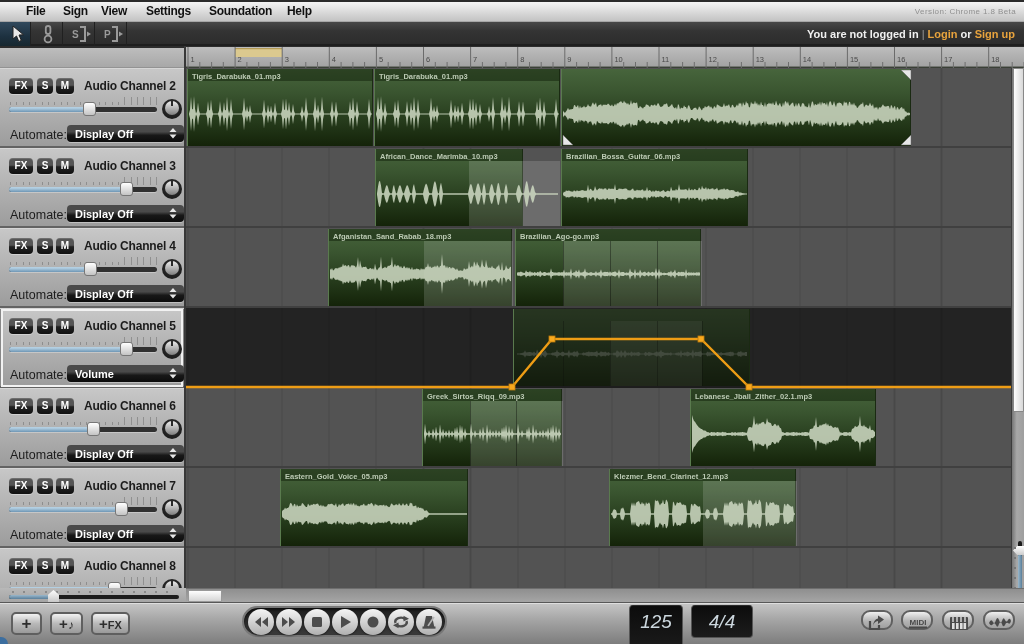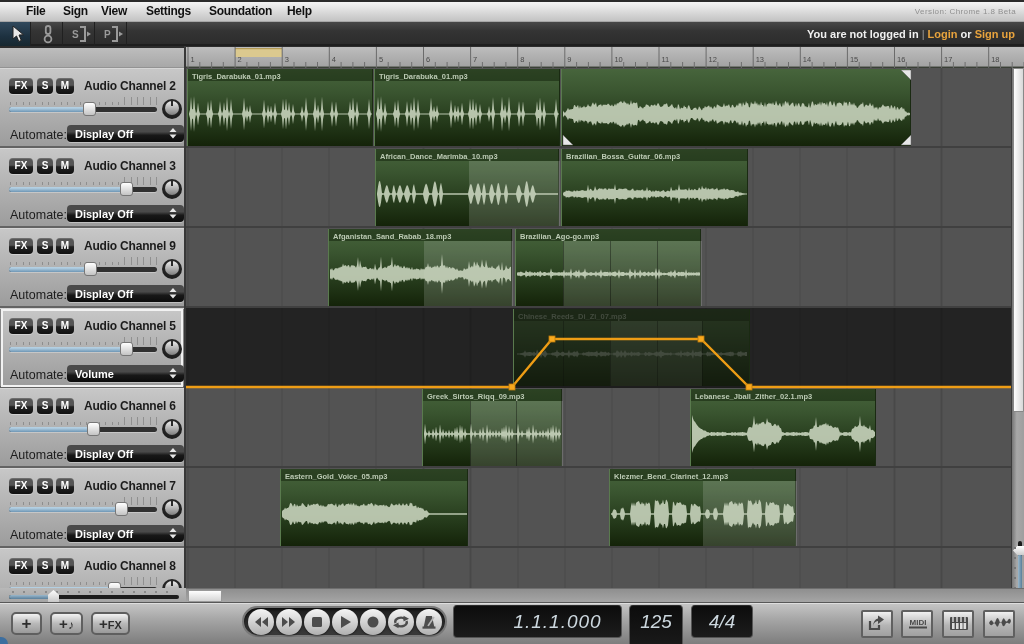--- a/index.html
+++ b/index.html
@@ -59,21 +59,21 @@
 #hztrack { position:absolute; left:9px; top:7px; width:170px; height:4px; background:#1c1c1c; border-radius:2px; }
 #hzfill { position:absolute; left:9px; top:7px; width:42px; height:4px; background:linear-gradient(#9ab8cc, #5a7f9a); border-radius:2px; }
 #hzthumb { position:absolute; left:48px; top:2px; width:11px; height:12px; background:linear-gradient(#fdfdfd,#c8c8c8); clip-path:polygon(50% 0, 100% 40%, 100% 100%, 0 100%, 0 40%); }
 .hzdot { position:absolute; top:3px; width:1.5px; height:2px; background:#8a8a8a; }
 
 #bottombar { position:absolute; left:0; top:602px; width:1024px; height:42px; background:linear-gradient(#c6c6c6, #a2a2a2 45%, #7d7d7d); border-top:1px solid #585858; box-shadow:inset 0 1px 0 #dedede; }
 .addbtn { position:absolute; top:9px; height:23px; background:linear-gradient(#f2f2f2, #b9b9b9 50%, #9a9a9a); border:2px solid #5f5f5f; border-radius:5px; color:#2e2e2e; font-weight:bold; text-align:center; }
 #transport { position:absolute; left:242px; top:606px; width:205px; height:31px; border-radius:16px; background:linear-gradient(#1f1f1f, #3a3a3a); border:2px solid #787878; box-shadow:inset 0 2px 3px rgba(0,0,0,0.6); }
 .tbtn { position:absolute; top:0.5px; width:26px; height:26px; border-radius:50%; background:linear-gradient(#f5f5f5, #b0b0b0); box-shadow:0 1px 2px rgba(0,0,0,0.5); }
 .lcd { position:absolute; background:linear-gradient(#0c0c0c, #1c1c1c); border-radius:4px; border:1px solid #555; border-top-color:#2a2a2a; color:#ccd7de; font-style:italic; font-weight:normal; text-align:center; }
-.brbtn { position:absolute; top:610px; width:32px; height:28px; background:linear-gradient(#f0f0f0, #b5b5b5 55%, #a0a0a0); border:2px solid #606060; border-radius:2px; }
+.brbtn { position:absolute; top:610px; width:32px; height:20px; background:linear-gradient(#f0f0f0, #b5b5b5 55%, #a0a0a0); border:2px solid #606060; border-radius:9px; }
 #bluecorner { position:absolute; left:-6px; top:637px; width:14px; height:14px; border-radius:50%; background:#3c6e9f; }
 </style></head>
 <body>
 <div id="app">
 <div id="menubar">
   <span class="mi" style="left:26px">File</span>
   <span class="mi" style="left:63px">Sign</span>
   <span class="mi" style="left:101px">View</span>
   <span class="mi" style="left:146px">Settings</span>
   <span class="mi" style="left:209px">Soundation</span>
@@ -229,21 +229,21 @@
         <div class="clip" style="left:561px;top:69px;width:350px;height:77px">
           <svg class="wv" width="350" height="77" style="left:0;top:0">
             <polygon points="1.0,41.5 2.0,43.2 3.0,43.7 4.0,42.5 5.0,40.9 6.0,38.7 7.0,40.9 8.0,40.2 9.0,40.6 10.0,40.1 11.0,40.1 12.0,36.3 13.0,36.0 14.0,38.2 15.0,37.6 16.0,35.7 17.0,39.7 18.0,36.6 19.0,39.2 20.0,38.0 21.0,38.5 22.0,36.4 23.0,38.6 24.0,38.0 25.0,37.5 26.0,35.0 27.0,37.2 28.0,37.3 29.0,37.7 30.0,34.9 31.0,33.2 32.0,35.8 33.0,35.2 34.0,33.2 35.0,38.2 36.0,37.0 37.0,35.8 38.0,35.9 39.0,35.1 40.0,37.4 41.0,35.6 42.0,36.1 43.0,35.6 44.0,36.0 45.0,35.7 46.0,34.6 47.0,35.2 48.0,36.4 49.0,37.0 50.0,35.2 51.0,37.5 52.0,36.7 53.0,34.6 54.0,36.7 55.0,34.0 56.0,34.7 57.0,33.5 58.0,33.0 59.0,32.0 60.0,33.5 61.0,34.3 62.0,31.6 63.0,33.8 64.0,33.4 65.0,35.6 66.0,33.8 67.0,36.1 68.0,35.3 69.0,30.9 70.0,35.5 71.0,33.7 72.0,33.6 73.0,33.9 74.0,34.2 75.0,32.9 76.0,38.7 77.0,39.3 78.0,36.7 79.0,38.3 80.0,38.4 81.0,39.8 82.0,37.7 83.0,38.1 84.0,35.3 85.0,35.8 86.0,36.0 87.0,37.1 88.0,38.2 89.0,35.7 90.0,35.9 91.0,36.7 92.0,35.9 93.0,35.3 94.0,37.2 95.0,35.8 96.0,33.8 97.0,35.2 98.0,37.4 99.0,38.1 100.0,37.4 101.0,37.0 102.0,35.0 103.0,35.6 104.0,34.8 105.0,34.2 106.0,37.7 107.0,37.9 108.0,37.0 109.0,36.3 110.0,34.8 111.0,37.6 112.0,38.7 113.0,39.6 114.0,37.8 115.0,40.4 116.0,35.1 117.0,36.2 118.0,40.6 119.0,38.5 120.0,39.0 121.0,39.3 122.0,36.2 123.0,38.1 124.0,38.1 125.0,40.2 126.0,37.0 127.0,36.0 128.0,38.8 129.0,40.9 130.0,41.0 131.0,40.2 132.0,38.7 133.0,39.1 134.0,38.6 135.0,40.7 136.0,40.4 137.0,37.3 138.0,38.5 139.0,40.2 140.0,41.4 141.0,38.8 142.0,39.6 143.0,36.7 144.0,38.6 145.0,37.8 146.0,37.3 147.0,36.3 148.0,38.7 149.0,37.2 150.0,39.1 151.0,40.1 152.0,37.3 153.0,37.6 154.0,39.2 155.0,35.0 156.0,36.3 157.0,36.2 158.0,37.5 159.0,37.6 160.0,38.2 161.0,37.2 162.0,34.0 163.0,37.7 164.0,36.6 165.0,36.8 166.0,36.4 167.0,35.0 168.0,38.1 169.0,39.0 170.0,35.7 171.0,36.1 172.0,38.3 173.0,38.6 174.0,37.2 175.0,35.2 176.0,37.6 177.0,33.4 178.0,35.2 179.0,33.4 180.0,38.2 181.0,32.9 182.0,35.6 183.0,36.4 184.0,32.0 185.0,34.4 186.0,34.1 187.0,38.6 188.0,38.1 189.0,32.6 190.0,34.9 191.0,34.3 192.0,35.6 193.0,31.5 194.0,35.6 195.0,33.2 196.0,36.7 197.0,34.4 198.0,36.9 199.0,32.5 200.0,36.1 201.0,35.9 202.0,38.0 203.0,32.9 204.0,38.3 205.0,35.0 206.0,35.2 207.0,33.5 208.0,35.3 209.0,33.8 210.0,35.8 211.0,32.9 212.0,35.9 213.0,35.7 214.0,31.6 215.0,34.8 216.0,37.0 217.0,35.5 218.0,33.7 219.0,36.9 220.0,37.9 221.0,33.3 222.0,37.1 223.0,32.2 224.0,32.6 225.0,35.0 226.0,32.3 227.0,36.4 228.0,36.4 229.0,34.7 230.0,34.3 231.0,33.2 232.0,37.2 233.0,37.5 234.0,33.7 235.0,37.7 236.0,35.0 237.0,33.7 238.0,37.3 239.0,37.9 240.0,34.2 241.0,34.2 242.0,34.7 243.0,37.8 244.0,37.0 245.0,38.6 246.0,37.7 247.0,33.5 248.0,39.3 249.0,36.3 250.0,32.3 251.0,33.0 252.0,37.0 253.0,34.9 254.0,35.5 255.0,36.3 256.0,34.1 257.0,35.8 258.0,32.6 259.0,36.7 260.0,32.5 261.0,34.7 262.0,34.1 263.0,34.2 264.0,36.3 265.0,32.7 266.0,38.0 267.0,34.0 268.0,32.0 269.0,33.0 270.0,36.6 271.0,35.6 272.0,31.9 273.0,35.6 274.0,38.2 275.0,33.9 276.0,34.6 277.0,33.3 278.0,34.0 279.0,34.0 280.0,35.6 281.0,37.2 282.0,31.9 283.0,34.3 284.0,33.1 285.0,33.9 286.0,37.6 287.0,33.0 288.0,32.7 289.0,36.4 290.0,34.2 291.0,36.5 292.0,33.6 293.0,36.7 294.0,36.3 295.0,39.0 296.0,38.6 297.0,36.5 298.0,36.3 299.0,34.4 300.0,35.3 301.0,32.7 302.0,38.5 303.0,36.7 304.0,35.6 305.0,36.0 306.0,36.9 307.0,36.3 308.0,33.5 309.0,36.3 310.0,37.3 311.0,34.8 312.0,39.9 313.0,37.7 314.0,39.3 315.0,37.4 316.0,41.0 317.0,38.2 318.0,38.6 319.0,38.4 320.0,36.8 321.0,35.3 322.0,36.9 323.0,37.4 324.0,37.4 325.0,37.3 326.0,36.7 327.0,37.3 328.0,40.3 329.0,35.7 330.0,37.0 331.0,39.8 332.0,37.8 333.0,36.7 334.0,41.6 335.0,38.0 336.0,38.4 337.0,41.0 338.0,39.4 339.0,38.6 340.0,38.1 341.0,40.5 342.0,39.1 343.0,42.4 344.0,42.3 345.0,43.8 346.0,43.7 347.0,43.5 348.0,44.2 348.0,45.8 347.0,46.5 346.0,46.3 345.0,46.2 344.0,47.7 343.0,47.6 342.0,50.9 341.0,49.5 340.0,51.9 339.0,51.4 338.0,50.6 337.0,49.0 336.0,51.6 335.0,52.0 334.0,48.4 333.0,53.3 332.0,52.2 331.0,50.2 330.0,53.0 329.0,54.3 328.0,49.7 327.0,52.7 326.0,53.3 325.0,52.7 324.0,52.6 323.0,52.6 322.0,53.1 321.0,54.7 320.0,53.2 319.0,51.6 318.0,51.4 317.0,51.8 316.0,49.0 315.0,52.6 314.0,50.7 313.0,52.3 312.0,50.1 311.0,55.2 310.0,52.7 309.0,53.7 308.0,56.5 307.0,53.7 306.0,53.1 305.0,54.0 304.0,54.4 303.0,53.3 302.0,51.5 301.0,57.3 300.0,54.7 299.0,55.6 298.0,53.7 297.0,53.5 296.0,51.4 295.0,51.0 294.0,53.7 293.0,53.3 292.0,56.4 291.0,53.5 290.0,55.8 289.0,53.6 288.0,57.3 287.0,57.0 286.0,52.4 285.0,56.1 284.0,56.9 283.0,55.7 282.0,58.1 281.0,52.8 280.0,54.4 279.0,56.0 278.0,56.0 277.0,56.7 276.0,55.4 275.0,56.1 274.0,51.8 273.0,54.4 272.0,58.1 271.0,54.4 270.0,53.4 269.0,57.0 268.0,58.0 267.0,56.0 266.0,52.0 265.0,57.3 264.0,53.7 263.0,55.8 262.0,55.9 261.0,55.3 260.0,57.5 259.0,53.3 258.0,57.4 257.0,54.2 256.0,55.9 255.0,53.7 254.0,54.5 253.0,55.1 252.0,53.0 251.0,57.0 250.0,57.7 249.0,53.7 248.0,50.7 247.0,56.5 246.0,52.3 245.0,51.4 244.0,53.0 243.0,52.2 242.0,55.3 241.0,55.8 240.0,55.8 239.0,52.1 238.0,52.7 237.0,56.3 236.0,55.0 235.0,52.3 234.0,56.3 233.0,52.5 232.0,52.8 231.0,56.8 230.0,55.7 229.0,55.3 228.0,53.6 227.0,53.6 226.0,57.7 225.0,55.0 224.0,57.4 223.0,57.8 222.0,52.9 221.0,56.7 220.0,52.1 219.0,53.1 218.0,56.3 217.0,54.5 216.0,53.0 215.0,55.2 214.0,58.4 213.0,54.3 212.0,54.1 211.0,57.1 210.0,54.2 209.0,56.2 208.0,54.7 207.0,56.5 206.0,54.8 205.0,55.0 204.0,51.7 203.0,57.1 202.0,52.0 201.0,54.1 200.0,53.9 199.0,57.5 198.0,53.1 197.0,55.6 196.0,53.3 195.0,56.8 194.0,54.4 193.0,58.5 192.0,54.4 191.0,55.7 190.0,55.1 189.0,57.4 188.0,51.9 187.0,51.4 186.0,55.9 185.0,55.6 184.0,58.0 183.0,53.6 182.0,54.4 181.0,57.1 180.0,51.8 179.0,56.6 178.0,54.8 177.0,56.6 176.0,52.4 175.0,54.8 174.0,52.8 173.0,51.4 172.0,51.7 171.0,53.9 170.0,54.3 169.0,51.0 168.0,51.9 167.0,55.0 166.0,53.6 165.0,53.2 164.0,53.4 163.0,52.3 162.0,56.0 161.0,52.8 160.0,51.8 159.0,52.4 158.0,52.5 157.0,53.8 156.0,53.7 155.0,55.0 154.0,50.8 153.0,52.4 152.0,52.7 151.0,49.9 150.0,50.9 149.0,52.8 148.0,51.3 147.0,53.7 146.0,52.7 145.0,52.2 144.0,51.4 143.0,53.3 142.0,50.4 141.0,51.2 140.0,48.6 139.0,49.8 138.0,51.5 137.0,52.7 136.0,49.6 135.0,49.3 134.0,51.4 133.0,50.9 132.0,51.3 131.0,49.8 130.0,49.0 129.0,49.1 128.0,51.2 127.0,54.0 126.0,53.0 125.0,49.8 124.0,51.9 123.0,51.9 122.0,53.8 121.0,50.7 120.0,51.0 119.0,51.5 118.0,49.4 117.0,53.8 116.0,54.9 115.0,49.6 114.0,52.2 113.0,50.4 112.0,51.3 111.0,52.4 110.0,55.2 109.0,53.7 108.0,53.0 107.0,52.1 106.0,52.3 105.0,55.8 104.0,55.2 103.0,54.4 102.0,55.0 101.0,53.0 100.0,52.6 99.0,51.9 98.0,52.6 97.0,54.8 96.0,56.2 95.0,54.2 94.0,52.8 93.0,54.7 92.0,54.1 91.0,53.3 90.0,54.1 89.0,54.3 88.0,51.8 87.0,52.9 86.0,54.0 85.0,54.2 84.0,54.7 83.0,51.9 82.0,52.3 81.0,50.2 80.0,51.6 79.0,51.7 78.0,53.3 77.0,50.7 76.0,51.3 75.0,57.1 74.0,55.8 73.0,56.1 72.0,56.4 71.0,56.3 70.0,54.5 69.0,59.1 68.0,54.7 67.0,53.9 66.0,56.2 65.0,54.4 64.0,56.6 63.0,56.2 62.0,58.4 61.0,55.7 60.0,56.5 59.0,58.0 58.0,57.0 57.0,56.5 56.0,55.3 55.0,56.0 54.0,53.3 53.0,55.4 52.0,53.3 51.0,52.5 50.0,54.8 49.0,53.0 48.0,53.6 47.0,54.8 46.0,55.4 45.0,54.3 44.0,54.0 43.0,54.4 42.0,53.9 41.0,54.4 40.0,52.6 39.0,54.9 38.0,54.1 37.0,54.2 36.0,53.0 35.0,51.8 34.0,56.8 33.0,54.8 32.0,54.2 31.0,56.8 30.0,55.1 29.0,52.3 28.0,52.7 27.0,52.8 26.0,55.0 25.0,52.5 24.0,52.0 23.0,51.4 22.0,53.6 21.0,51.5 20.0,52.0 19.0,50.8 18.0,53.4 17.0,50.3 16.0,54.3 15.0,52.4 14.0,51.8 13.0,54.0 12.0,53.7 11.0,49.9 10.0,49.9 9.0,49.4 8.0,49.8 7.0,49.1 6.0,51.3 5.0,49.1 4.0,47.5 3.0,46.3 2.0,46.8 1.0,48.5" fill="#cbd6bf" fill-opacity="0.88"></polygon>
           </svg>
           <svg class="wv" width="350" height="77">
             <polygon points="349,1 339,1 349,11" fill="#e7e7e7" stroke="#666" stroke-width="0.5"></polygon>
             <polygon points="1,76 11,76 1,66" fill="#e7e7e7" stroke="#666" stroke-width="0.5"></polygon>
             <polygon points="349,76 339,76 349,66" fill="#e7e7e7" stroke="#666" stroke-width="0.5"></polygon>
           </svg>
         </div>
-        <div class="clip" style="left:375px;top:149px;width:184px;height:77px">
+        <div class="clip" style="left:375px;top:149px;width:148px;height:77px">
           <div class="lightsec" style="left:93px;width:91px;top:12px;bottom:0"></div>
           <div class="ctitle">African_Dance_Marimba_10.mp3</div>
           <svg class="wv" width="184" height="77" style="left:0;top:0">
             <polygon points="1.0,44.3 2.0,37.4 3.0,32.4 4.0,32.0 5.0,36.6 6.0,43.9 7.0,44.3 8.0,44.3 9.0,40.3 10.0,36.9 11.0,35.9 12.0,38.2 13.0,42.2 14.0,44.3 15.0,44.3 16.0,44.3 17.0,38.1 18.0,35.7 19.0,40.4 20.0,44.3 21.0,44.3 22.0,40.5 23.0,37.2 24.0,35.9 25.0,37.8 26.0,41.4 27.0,44.3 28.0,44.3 29.0,40.9 30.0,37.9 31.0,36.1 32.0,37.1 33.0,39.7 34.0,43.5 35.0,44.3 36.0,44.3 37.0,37.5 38.0,35.0 39.0,39.9 40.0,44.3 41.0,44.3 42.0,44.3 43.0,44.3 44.0,44.3 45.0,44.3 46.0,44.3 47.0,44.3 48.0,40.1 49.0,36.5 50.0,34.5 51.0,35.7 52.0,39.0 53.0,43.5 54.0,44.3 55.0,44.3 56.0,44.3 57.0,38.5 58.0,33.8 59.0,31.9 60.0,34.6 61.0,39.7 62.0,44.3 63.0,44.3 64.0,36.9 65.0,33.5 66.0,38.2 67.0,44.3 68.0,44.3 69.0,44.3 70.0,44.3 71.0,44.3 72.0,44.3 73.0,44.3 74.0,44.3 75.0,44.3 76.0,44.3 77.0,44.3 78.0,44.3 79.0,44.3 80.0,44.3 81.0,44.3 82.0,44.3 83.0,44.3 84.0,44.3 85.0,44.3 86.0,44.3 87.0,44.3 88.0,44.3 89.0,44.3 90.0,44.3 91.0,44.3 92.0,44.3 93.0,39.7 94.0,36.0 95.0,34.7 96.0,37.1 97.0,41.4 98.0,44.3 99.0,44.3 100.0,39.9 101.0,36.0 102.0,33.9 103.0,35.4 104.0,38.9 105.0,43.7 106.0,44.3 107.0,37.5 108.0,33.7 109.0,37.3 110.0,44.3 111.0,44.3 112.0,44.3 113.0,44.3 114.0,39.5 115.0,35.8 116.0,34.9 117.0,37.9 118.0,42.7 119.0,44.3 120.0,44.3 121.0,38.1 122.0,33.8 123.0,34.7 124.0,39.9 125.0,44.3 126.0,44.3 127.0,44.3 128.0,44.3 129.0,38.3 130.0,34.8 131.0,37.7 132.0,44.2 133.0,44.3 134.0,44.3 135.0,44.3 136.0,44.3 137.0,44.3 138.0,44.3 139.0,44.3 140.0,44.3 141.0,40.1 142.0,36.7 143.0,35.7 144.0,38.1 145.0,42.3 146.0,44.3 147.0,44.3 148.0,44.3 149.0,37.9 150.0,33.1 151.0,32.1 152.0,36.0 153.0,42.3 154.0,44.3 155.0,40.2 156.0,36.9 157.0,36.1 158.0,38.7 159.0,43.0 160.0,44.3 161.0,44.3 162.0,44.3 163.0,44.3 164.0,44.3 165.0,44.3 166.0,44.3 167.0,44.3 168.0,44.3 169.0,44.3 170.0,44.3 171.0,44.3 172.0,44.3 173.0,44.3 174.0,44.3 175.0,44.3 176.0,44.3 177.0,44.3 178.0,44.3 179.0,44.3 180.0,44.3 181.0,44.3 182.0,44.3 182.0,45.7 181.0,45.7 180.0,45.7 179.0,45.7 178.0,45.7 177.0,45.7 176.0,45.7 175.0,45.7 174.0,45.7 173.0,45.7 172.0,45.7 171.0,45.7 170.0,45.7 169.0,45.7 168.0,45.7 167.0,45.7 166.0,45.7 165.0,45.7 164.0,45.7 163.0,45.7 162.0,45.7 161.0,45.7 160.0,45.7 159.0,47.0 158.0,51.3 157.0,53.9 156.0,53.1 155.0,49.8 154.0,45.7 153.0,47.7 152.0,54.0 151.0,57.9 150.0,56.9 149.0,52.1 148.0,45.7 147.0,45.7 146.0,45.7 145.0,47.7 144.0,51.9 143.0,54.3 142.0,53.3 141.0,49.9 140.0,45.7 139.0,45.7 138.0,45.7 137.0,45.7 136.0,45.7 135.0,45.7 134.0,45.7 133.0,45.7 132.0,45.8 131.0,52.3 130.0,55.2 129.0,51.7 128.0,45.7 127.0,45.7 126.0,45.7 125.0,45.7 124.0,50.1 123.0,55.3 122.0,56.2 121.0,51.9 120.0,45.7 119.0,45.7 118.0,47.3 117.0,52.1 116.0,55.1 115.0,54.2 114.0,50.5 113.0,45.7 112.0,45.7 111.0,45.7 110.0,45.7 109.0,52.7 108.0,56.3 107.0,52.5 106.0,45.7 105.0,46.3 104.0,51.1 103.0,54.6 102.0,56.1 101.0,54.0 100.0,50.1 99.0,45.7 98.0,45.7 97.0,48.6 96.0,52.9 95.0,55.3 94.0,54.0 93.0,50.3 92.0,45.7 91.0,45.7 90.0,45.7 89.0,45.7 88.0,45.7 87.0,45.7 86.0,45.7 85.0,45.7 84.0,45.7 83.0,45.7 82.0,45.7 81.0,45.7 80.0,45.7 79.0,45.7 78.0,45.7 77.0,45.7 76.0,45.7 75.0,45.7 74.0,45.7 73.0,45.7 72.0,45.7 71.0,45.7 70.0,45.7 69.0,45.7 68.0,45.7 67.0,45.7 66.0,51.8 65.0,56.5 64.0,53.1 63.0,45.7 62.0,45.7 61.0,50.3 60.0,55.4 59.0,58.1 58.0,56.2 57.0,51.5 56.0,45.7 55.0,45.7 54.0,45.7 53.0,46.5 52.0,51.0 51.0,54.3 50.0,55.5 49.0,53.5 48.0,49.9 47.0,45.7 46.0,45.7 45.0,45.7 44.0,45.7 43.0,45.7 42.0,45.7 41.0,45.7 40.0,45.7 39.0,50.1 38.0,55.0 37.0,52.5 36.0,45.7 35.0,45.7 34.0,46.5 33.0,50.3 32.0,52.9 31.0,53.9 30.0,52.1 29.0,49.1 28.0,45.7 27.0,45.7 26.0,48.6 25.0,52.2 24.0,54.1 23.0,52.8 22.0,49.5 21.0,45.7 20.0,45.7 19.0,49.6 18.0,54.3 17.0,51.9 16.0,45.7 15.0,45.7 14.0,45.7 13.0,47.8 12.0,51.8 11.0,54.1 10.0,53.1 9.0,49.7 8.0,45.7 7.0,45.7 6.0,46.1 5.0,53.4 4.0,58.0 3.0,57.6 2.0,52.6 1.0,45.7" fill="#cbd6bf" fill-opacity="0.88"></polygon>
           </svg>
         </div>
         <div class="clip" style="left:561px;top:149px;width:187px;height:77px">
           <div class="ctitle">Brazilian_Bossa_Guitar_06.mp3</div>
           <svg class="wv" width="187" height="77" style="left:0;top:0">
             <polygon points="1.0,44.4 2.0,42.4 3.0,43.3 4.0,41.2 5.0,42.1 6.0,41.8 7.0,41.4 8.0,42.0 9.0,42.4 10.0,42.6 11.0,42.8 12.0,41.3 13.0,41.9 14.0,42.5 15.0,40.9 16.0,42.2 17.0,41.8 18.0,42.0 19.0,41.2 20.0,41.2 21.0,41.1 22.0,41.8 23.0,41.7 24.0,41.7 25.0,41.5 26.0,35.6 27.0,41.7 28.0,39.9 29.0,39.8 30.0,41.5 31.0,41.8 32.0,41.3 33.0,36.9 34.0,39.9 35.0,41.5 36.0,40.3 37.0,39.6 38.0,39.2 39.0,40.0 40.0,39.2 41.0,40.8 42.0,39.5 43.0,39.4 44.0,39.2 45.0,41.2 46.0,40.2 47.0,39.1 48.0,40.3 49.0,39.4 50.0,40.0 51.0,39.5 52.0,40.2 53.0,35.1 54.0,41.1 55.0,41.0 56.0,40.7 57.0,39.2 58.0,40.0 59.0,39.6 60.0,40.2 61.0,40.1 62.0,39.7 63.0,39.5 64.0,39.6 65.0,39.9 66.0,41.5 67.0,41.0 68.0,41.8 69.0,40.7 70.0,40.2 71.0,39.2 72.0,41.7 73.0,41.4 74.0,41.7 75.0,40.6 76.0,41.6 77.0,41.0 78.0,41.4 79.0,41.3 80.0,40.5 81.0,40.6 82.0,42.5 83.0,40.9 84.0,42.1 85.0,37.8 86.0,42.1 87.0,41.3 88.0,40.9 89.0,42.2 90.0,43.1 91.0,41.2 92.0,42.9 93.0,42.1 94.0,41.3 95.0,42.1 96.0,42.2 97.0,41.4 98.0,43.2 99.0,41.9 100.0,42.3 101.0,41.0 102.0,41.4 103.0,43.0 104.0,42.7 105.0,42.1 106.0,41.5 107.0,42.3 108.0,42.2 109.0,37.5 110.0,40.8 111.0,41.9 112.0,40.8 113.0,42.0 114.0,39.7 115.0,41.4 116.0,40.6 117.0,35.1 118.0,40.3 119.0,40.7 120.0,40.6 121.0,40.7 122.0,40.6 123.0,40.4 124.0,39.9 125.0,41.1 126.0,41.7 127.0,38.3 128.0,41.3 129.0,40.9 130.0,39.9 131.0,41.5 132.0,40.6 133.0,39.7 134.0,40.9 135.0,41.3 136.0,40.9 137.0,38.3 138.0,39.5 139.0,40.9 140.0,36.4 141.0,39.4 142.0,39.4 143.0,39.9 144.0,37.8 145.0,41.1 146.0,39.1 147.0,39.9 148.0,40.5 149.0,39.4 150.0,39.8 151.0,39.1 152.0,41.1 153.0,40.0 154.0,40.3 155.0,38.6 156.0,40.9 157.0,41.4 158.0,40.3 159.0,40.8 160.0,39.7 161.0,40.7 162.0,39.1 163.0,40.4 164.0,40.7 165.0,39.8 166.0,40.2 167.0,40.9 168.0,41.6 169.0,41.1 170.0,41.1 171.0,41.3 172.0,41.2 173.0,42.8 174.0,42.7 175.0,42.9 176.0,41.9 177.0,43.4 178.0,43.5 179.0,43.6 180.0,44.0 181.0,44.3 182.0,44.3 183.0,44.4 184.0,44.4 185.0,44.4 185.0,45.6 184.0,45.6 183.0,45.6 182.0,45.7 181.0,45.7 180.0,46.0 179.0,46.4 178.0,46.5 177.0,46.6 176.0,48.1 175.0,47.1 174.0,47.3 173.0,47.2 172.0,48.8 171.0,48.7 170.0,48.9 169.0,48.9 168.0,48.4 167.0,49.1 166.0,49.8 165.0,50.2 164.0,49.3 163.0,49.6 162.0,50.9 161.0,49.3 160.0,50.3 159.0,49.2 158.0,49.7 157.0,48.6 156.0,49.1 155.0,51.4 154.0,49.7 153.0,50.0 152.0,48.9 151.0,50.9 150.0,50.2 149.0,50.6 148.0,49.5 147.0,50.1 146.0,50.9 145.0,48.9 144.0,52.2 143.0,50.1 142.0,50.6 141.0,50.6 140.0,53.6 139.0,49.1 138.0,50.5 137.0,51.7 136.0,49.1 135.0,48.7 134.0,49.1 133.0,50.3 132.0,49.4 131.0,48.5 130.0,50.1 129.0,49.1 128.0,48.7 127.0,51.7 126.0,48.3 125.0,48.9 124.0,50.1 123.0,49.6 122.0,49.4 121.0,49.3 120.0,49.4 119.0,49.3 118.0,49.7 117.0,54.9 116.0,49.4 115.0,48.6 114.0,50.3 113.0,48.0 112.0,49.2 111.0,48.1 110.0,49.2 109.0,52.5 108.0,47.8 107.0,47.7 106.0,48.5 105.0,47.9 104.0,47.3 103.0,47.0 102.0,48.6 101.0,49.0 100.0,47.7 99.0,48.1 98.0,46.8 97.0,48.6 96.0,47.8 95.0,47.9 94.0,48.7 93.0,47.9 92.0,47.1 91.0,48.8 90.0,46.9 89.0,47.8 88.0,49.1 87.0,48.7 86.0,47.9 85.0,52.2 84.0,47.9 83.0,49.1 82.0,47.5 81.0,49.4 80.0,49.5 79.0,48.7 78.0,48.6 77.0,49.0 76.0,48.4 75.0,49.4 74.0,48.3 73.0,48.6 72.0,48.3 71.0,50.8 70.0,49.8 69.0,49.3 68.0,48.2 67.0,49.0 66.0,48.5 65.0,50.1 64.0,50.4 63.0,50.5 62.0,50.3 61.0,49.9 60.0,49.8 59.0,50.4 58.0,50.0 57.0,50.8 56.0,49.3 55.0,49.0 54.0,48.9 53.0,54.9 52.0,49.8 51.0,50.5 50.0,50.0 49.0,50.6 48.0,49.7 47.0,50.9 46.0,49.8 45.0,48.8 44.0,50.8 43.0,50.6 42.0,50.5 41.0,49.2 40.0,50.8 39.0,50.0 38.0,50.8 37.0,50.4 36.0,49.7 35.0,48.5 34.0,50.1 33.0,53.1 32.0,48.7 31.0,48.2 30.0,48.5 29.0,50.2 28.0,50.1 27.0,48.3 26.0,54.4 25.0,48.5 24.0,48.3 23.0,48.3 22.0,48.2 21.0,48.9 20.0,48.8 19.0,48.8 18.0,48.0 17.0,48.2 16.0,47.8 15.0,49.1 14.0,47.5 13.0,48.1 12.0,48.7 11.0,47.2 10.0,47.4 9.0,47.6 8.0,48.0 7.0,48.6 6.0,48.2 5.0,47.9 4.0,48.8 3.0,46.7 2.0,47.6 1.0,45.6" fill="#cbd6bf" fill-opacity="0.88"></polygon>
@@ -265,21 +265,20 @@
           <svg class="wv" width="186" height="77" style="left:0;top:0">
             <polygon points="1.0,44.1 2.0,43.0 3.0,43.5 4.0,43.0 5.0,42.6 6.0,43.3 7.0,43.4 8.0,44.1 9.0,43.8 10.0,41.2 11.0,43.1 12.0,42.9 13.0,43.6 14.0,41.8 15.0,43.7 16.0,42.7 17.0,43.9 18.0,43.5 19.0,42.7 20.0,44.2 21.0,43.2 22.0,42.7 23.0,43.8 24.0,41.7 25.0,42.7 26.0,44.0 27.0,43.4 28.0,43.0 29.0,43.1 30.0,43.5 31.0,43.9 32.0,43.4 33.0,43.6 34.0,43.4 35.0,39.3 36.0,42.9 37.0,43.0 38.0,43.7 39.0,43.3 40.0,43.8 41.0,43.5 42.0,43.6 43.0,43.1 44.0,43.6 45.0,43.5 46.0,43.0 47.0,43.5 48.0,40.6 49.0,43.9 50.0,43.0 51.0,43.5 52.0,43.5 53.0,43.2 54.0,43.4 55.0,39.2 56.0,44.2 57.0,44.1 58.0,43.1 59.0,43.4 60.0,40.9 61.0,42.7 62.0,43.1 63.0,40.2 64.0,43.7 65.0,43.3 66.0,43.8 67.0,42.7 68.0,42.7 69.0,39.2 70.0,43.4 71.0,42.9 72.0,44.0 73.0,43.7 74.0,43.5 75.0,43.0 76.0,43.4 77.0,44.0 78.0,43.7 79.0,43.7 80.0,42.0 81.0,43.9 82.0,43.5 83.0,43.5 84.0,43.0 85.0,40.3 86.0,43.4 87.0,43.5 88.0,43.0 89.0,42.8 90.0,43.1 91.0,42.9 92.0,42.7 93.0,44.1 94.0,42.2 95.0,43.8 96.0,43.4 97.0,42.9 98.0,43.1 99.0,42.2 100.0,43.1 101.0,44.1 102.0,43.6 103.0,40.2 104.0,43.5 105.0,43.2 106.0,43.0 107.0,42.9 108.0,43.0 109.0,44.2 110.0,43.5 111.0,43.5 112.0,44.1 113.0,43.3 114.0,39.2 115.0,42.9 116.0,42.7 117.0,44.0 118.0,43.8 119.0,39.8 120.0,44.0 121.0,43.8 122.0,43.3 123.0,43.9 124.0,40.5 125.0,42.8 126.0,44.1 127.0,43.3 128.0,42.9 129.0,42.6 130.0,43.8 131.0,43.9 132.0,42.8 133.0,42.7 134.0,43.9 135.0,43.5 136.0,43.0 137.0,42.8 138.0,43.9 139.0,43.1 140.0,39.0 141.0,43.3 142.0,43.9 143.0,39.4 144.0,43.7 145.0,42.9 146.0,44.1 147.0,44.2 148.0,43.6 149.0,44.1 150.0,44.0 151.0,44.2 152.0,43.4 153.0,43.1 154.0,43.5 155.0,41.5 156.0,43.7 157.0,43.3 158.0,42.7 159.0,40.6 160.0,43.8 161.0,44.2 162.0,42.9 163.0,42.7 164.0,43.5 165.0,43.0 166.0,42.8 167.0,43.2 168.0,42.8 169.0,44.2 170.0,40.0 171.0,43.8 172.0,44.0 173.0,42.7 174.0,44.2 175.0,43.1 176.0,44.1 177.0,43.6 178.0,43.5 179.0,43.9 180.0,43.4 181.0,43.3 182.0,43.7 183.0,43.0 184.0,43.9 184.0,46.1 183.0,47.0 182.0,46.3 181.0,46.7 180.0,46.6 179.0,46.1 178.0,46.5 177.0,46.4 176.0,45.9 175.0,46.9 174.0,45.8 173.0,47.3 172.0,46.0 171.0,46.2 170.0,50.0 169.0,45.8 168.0,47.2 167.0,46.8 166.0,47.2 165.0,47.0 164.0,46.5 163.0,47.3 162.0,47.1 161.0,45.8 160.0,46.2 159.0,49.4 158.0,47.3 157.0,46.7 156.0,46.3 155.0,48.5 154.0,46.5 153.0,46.9 152.0,46.6 151.0,45.8 150.0,46.0 149.0,45.9 148.0,46.4 147.0,45.8 146.0,45.9 145.0,47.1 144.0,46.3 143.0,50.6 142.0,46.1 141.0,46.7 140.0,51.0 139.0,46.9 138.0,46.1 137.0,47.2 136.0,47.0 135.0,46.5 134.0,46.1 133.0,47.3 132.0,47.2 131.0,46.1 130.0,46.2 129.0,47.4 128.0,47.1 127.0,46.7 126.0,45.9 125.0,47.2 124.0,49.5 123.0,46.1 122.0,46.7 121.0,46.2 120.0,46.0 119.0,50.2 118.0,46.2 117.0,46.0 116.0,47.3 115.0,47.1 114.0,50.8 113.0,46.7 112.0,45.9 111.0,46.5 110.0,46.5 109.0,45.8 108.0,47.0 107.0,47.1 106.0,47.0 105.0,46.8 104.0,46.5 103.0,49.8 102.0,46.4 101.0,45.9 100.0,46.9 99.0,47.8 98.0,46.9 97.0,47.1 96.0,46.6 95.0,46.2 94.0,47.8 93.0,45.9 92.0,47.3 91.0,47.1 90.0,46.9 89.0,47.2 88.0,47.0 87.0,46.5 86.0,46.6 85.0,49.7 84.0,47.0 83.0,46.5 82.0,46.5 81.0,46.1 80.0,48.0 79.0,46.3 78.0,46.3 77.0,46.0 76.0,46.6 75.0,47.0 74.0,46.5 73.0,46.3 72.0,46.0 71.0,47.1 70.0,46.6 69.0,50.8 68.0,47.3 67.0,47.3 66.0,46.2 65.0,46.7 64.0,46.3 63.0,49.8 62.0,46.9 61.0,47.3 60.0,49.1 59.0,46.6 58.0,46.9 57.0,45.9 56.0,45.8 55.0,50.8 54.0,46.6 53.0,46.8 52.0,46.5 51.0,46.5 50.0,47.0 49.0,46.1 48.0,49.4 47.0,46.5 46.0,47.0 45.0,46.5 44.0,46.4 43.0,46.9 42.0,46.4 41.0,46.5 40.0,46.2 39.0,46.7 38.0,46.3 37.0,47.0 36.0,47.1 35.0,50.7 34.0,46.6 33.0,46.4 32.0,46.6 31.0,46.1 30.0,46.5 29.0,46.9 28.0,47.0 27.0,46.6 26.0,46.0 25.0,47.3 24.0,48.3 23.0,46.2 22.0,47.3 21.0,46.8 20.0,45.8 19.0,47.3 18.0,46.5 17.0,46.1 16.0,47.3 15.0,46.3 14.0,48.2 13.0,46.4 12.0,47.1 11.0,46.9 10.0,48.8 9.0,46.2 8.0,45.9 7.0,46.6 6.0,46.7 5.0,47.4 4.0,47.0 3.0,46.5 2.0,47.0 1.0,45.9" fill="#cbd6bf" fill-opacity="0.88"></polygon>
           </svg>
         </div>
         <div class="clip dim" style="left:513px;top:309px;width:237px;height:77px">
           <div class="lightsec" style="left:96px;width:92px;top:12px;bottom:0"></div>
           <div class="secline" style="left:49px;top:12px;bottom:0"></div>
           <div class="secline" style="left:96px;top:12px;bottom:0"></div>
           <div class="secline" style="left:143px;top:12px;bottom:0"></div>
           <div class="secline" style="left:188px;top:12px;bottom:0"></div>
-          <div class="ctitle dimt">Chinese_Reeds_Di_Zi_07.mp3</div>
           <svg class="wv" width="237" height="77" style="left:0;top:0">
             <polygon points="3.0,44.4 4.0,44.4 5.0,44.4 6.0,44.4 7.0,43.9 8.0,44.3 9.0,43.5 10.0,43.6 11.0,41.3 12.0,43.4 13.0,43.3 14.0,43.3 15.0,42.9 16.0,43.0 17.0,43.2 18.0,43.5 19.0,43.8 20.0,42.5 21.0,43.7 22.0,43.9 23.0,40.6 24.0,42.5 25.0,44.1 26.0,43.7 27.0,40.7 28.0,43.9 29.0,43.6 30.0,42.7 31.0,41.2 32.0,42.5 33.0,44.2 34.0,44.4 35.0,44.4 36.0,44.4 37.0,44.4 38.0,43.7 39.0,43.5 40.0,43.8 41.0,42.9 42.0,43.2 43.0,40.6 44.0,43.2 45.0,42.9 46.0,44.2 47.0,43.5 48.0,42.9 49.0,42.5 50.0,43.2 51.0,44.2 52.0,43.5 53.0,44.0 54.0,43.2 55.0,40.7 56.0,44.0 57.0,43.3 58.0,44.1 59.0,43.0 60.0,42.6 61.0,42.6 62.0,43.6 63.0,41.6 64.0,43.1 65.0,44.4 66.0,44.4 67.0,44.4 68.0,44.4 69.0,43.5 70.0,43.5 71.0,44.0 72.0,43.3 73.0,43.2 74.0,43.0 75.0,42.3 76.0,43.6 77.0,42.8 78.0,43.2 79.0,43.0 80.0,43.4 81.0,42.8 82.0,43.0 83.0,41.6 84.0,43.9 85.0,43.8 86.0,43.4 87.0,42.1 88.0,43.2 89.0,42.8 90.0,43.4 91.0,42.6 92.0,43.0 93.0,44.0 94.0,43.2 95.0,43.3 96.0,44.4 97.0,44.4 98.0,44.4 99.0,44.4 100.0,43.2 101.0,44.3 102.0,42.9 103.0,40.9 104.0,42.5 105.0,42.5 106.0,43.9 107.0,40.9 108.0,42.8 109.0,43.9 110.0,43.1 111.0,41.0 112.0,43.0 113.0,44.1 114.0,43.4 115.0,43.5 116.0,44.3 117.0,42.5 118.0,42.7 119.0,43.9 120.0,43.2 121.0,43.5 122.0,43.7 123.0,43.3 124.0,43.3 125.0,42.8 126.0,44.2 127.0,44.4 128.0,44.4 129.0,44.4 130.0,44.4 131.0,43.2 132.0,42.7 133.0,44.2 134.0,43.5 135.0,42.7 136.0,43.4 137.0,43.6 138.0,43.9 139.0,44.2 140.0,44.0 141.0,43.3 142.0,43.3 143.0,42.1 144.0,43.8 145.0,42.7 146.0,42.8 147.0,40.6 148.0,42.9 149.0,42.9 150.0,43.6 151.0,44.0 152.0,43.8 153.0,43.9 154.0,43.6 155.0,44.3 156.0,43.8 157.0,43.3 158.0,44.4 159.0,44.4 160.0,44.4 161.0,44.4 162.0,43.7 163.0,43.8 164.0,43.4 165.0,43.2 166.0,44.0 167.0,40.9 168.0,43.9 169.0,43.9 170.0,43.5 171.0,43.2 172.0,43.8 173.0,42.5 174.0,42.7 175.0,43.2 176.0,43.7 177.0,44.0 178.0,43.1 179.0,40.0 180.0,44.2 181.0,42.9 182.0,42.7 183.0,43.2 184.0,43.0 185.0,42.7 186.0,42.6 187.0,41.9 188.0,44.2 189.0,44.4 190.0,44.4 191.0,44.4 192.0,44.4 193.0,42.9 194.0,42.6 195.0,43.8 196.0,42.6 197.0,44.0 198.0,43.5 199.0,44.0 200.0,43.8 201.0,44.3 202.0,43.9 203.0,43.6 204.0,43.4 205.0,43.8 206.0,44.3 207.0,42.7 208.0,43.9 209.0,43.9 210.0,44.3 211.0,43.8 212.0,43.8 213.0,43.3 214.0,43.4 215.0,42.9 216.0,42.9 217.0,42.6 218.0,43.4 219.0,42.6 220.0,44.4 221.0,44.4 222.0,44.4 223.0,44.4 224.0,42.7 225.0,42.7 226.0,43.1 227.0,41.8 228.0,43.8 229.0,43.0 230.0,44.1 231.0,43.1 232.0,43.0 233.0,43.1 233.0,46.9 232.0,47.0 231.0,46.9 230.0,45.9 229.0,47.0 228.0,46.2 227.0,48.2 226.0,46.9 225.0,47.3 224.0,47.3 223.0,45.6 222.0,45.6 221.0,45.6 220.0,45.6 219.0,47.4 218.0,46.6 217.0,47.4 216.0,47.1 215.0,47.1 214.0,46.6 213.0,46.7 212.0,46.2 211.0,46.2 210.0,45.7 209.0,46.1 208.0,46.1 207.0,47.3 206.0,45.7 205.0,46.2 204.0,46.6 203.0,46.4 202.0,46.1 201.0,45.7 200.0,46.2 199.0,46.0 198.0,46.5 197.0,46.0 196.0,47.4 195.0,46.2 194.0,47.4 193.0,47.1 192.0,45.6 191.0,45.6 190.0,45.6 189.0,45.6 188.0,45.8 187.0,48.1 186.0,47.4 185.0,47.3 184.0,47.0 183.0,46.8 182.0,47.3 181.0,47.1 180.0,45.8 179.0,50.0 178.0,46.9 177.0,46.0 176.0,46.3 175.0,46.8 174.0,47.3 173.0,47.5 172.0,46.2 171.0,46.8 170.0,46.5 169.0,46.1 168.0,46.1 167.0,49.1 166.0,46.0 165.0,46.8 164.0,46.6 163.0,46.2 162.0,46.3 161.0,45.6 160.0,45.6 159.0,45.6 158.0,45.6 157.0,46.7 156.0,46.2 155.0,45.7 154.0,46.4 153.0,46.1 152.0,46.2 151.0,46.0 150.0,46.4 149.0,47.1 148.0,47.1 147.0,49.4 146.0,47.2 145.0,47.3 144.0,46.2 143.0,47.9 142.0,46.7 141.0,46.7 140.0,46.0 139.0,45.8 138.0,46.1 137.0,46.4 136.0,46.6 135.0,47.3 134.0,46.5 133.0,45.8 132.0,47.3 131.0,46.8 130.0,45.6 129.0,45.6 128.0,45.6 127.0,45.6 126.0,45.8 125.0,47.2 124.0,46.7 123.0,46.7 122.0,46.3 121.0,46.5 120.0,46.8 119.0,46.1 118.0,47.3 117.0,47.5 116.0,45.7 115.0,46.5 114.0,46.6 113.0,45.9 112.0,47.0 111.0,49.0 110.0,46.9 109.0,46.1 108.0,47.2 107.0,49.1 106.0,46.1 105.0,47.5 104.0,47.5 103.0,49.1 102.0,47.1 101.0,45.7 100.0,46.8 99.0,45.6 98.0,45.6 97.0,45.6 96.0,45.6 95.0,46.7 94.0,46.8 93.0,46.0 92.0,47.0 91.0,47.4 90.0,46.6 89.0,47.2 88.0,46.8 87.0,47.9 86.0,46.6 85.0,46.2 84.0,46.1 83.0,48.4 82.0,47.0 81.0,47.2 80.0,46.6 79.0,47.0 78.0,46.8 77.0,47.2 76.0,46.4 75.0,47.7 74.0,47.0 73.0,46.8 72.0,46.7 71.0,46.0 70.0,46.5 69.0,46.5 68.0,45.6 67.0,45.6 66.0,45.6 65.0,45.6 64.0,46.9 63.0,48.4 62.0,46.4 61.0,47.4 60.0,47.4 59.0,47.0 58.0,45.9 57.0,46.7 56.0,46.0 55.0,49.3 54.0,46.8 53.0,46.0 52.0,46.5 51.0,45.8 50.0,46.8 49.0,47.5 48.0,47.1 47.0,46.5 46.0,45.8 45.0,47.1 44.0,46.8 43.0,49.4 42.0,46.8 41.0,47.1 40.0,46.2 39.0,46.5 38.0,46.3 37.0,45.6 36.0,45.6 35.0,45.6 34.0,45.6 33.0,45.8 32.0,47.5 31.0,48.8 30.0,47.3 29.0,46.4 28.0,46.1 27.0,49.3 26.0,46.3 25.0,45.9 24.0,47.5 23.0,49.4 22.0,46.1 21.0,46.3 20.0,47.5 19.0,46.2 18.0,46.5 17.0,46.8 16.0,47.0 15.0,47.1 14.0,46.7 13.0,46.7 12.0,46.6 11.0,48.7 10.0,46.4 9.0,46.5 8.0,45.7 7.0,46.1 6.0,45.6 5.0,45.6 4.0,45.6 3.0,45.6" fill="#9aa694" fill-opacity="0.85"></polygon>
           </svg>
           <div style="position:absolute;left:0;top:0;right:0;bottom:0;background:rgba(20,24,16,0.62)"></div>
         </div>
         <div class="clip" style="left:422px;top:389px;width:140px;height:77px">
           <div class="lightsec" style="left:47px;width:93px;top:12px;bottom:0"></div>
           <div class="secline" style="left:47px;top:12px;bottom:0"></div>
           <div class="secline" style="left:93px;top:12px;bottom:0"></div>
           <div class="ctitle">Greek_Sirtos_Riqq_09.mp3</div>
@@ -403,21 +402,21 @@
           <svg width="8" height="11" viewBox="0 0 8 11" style="position:absolute;right:7px;top:3px">
             <polygon points="4,0 7.5,4 0.5,4" fill="#e8e8e8"></polygon>
             <polygon points="4,10.5 7.5,6.5 0.5,6.5" fill="#e8e8e8"></polygon>
           </svg>
         </div>
 </div>
       <div class="strip" style="top:182px">
 <div class="btn fx">FX</div>
         <div class="btn s">S</div>
         <div class="btn m">M</div>
-<div class="chname">Audio Channel 9</div>
+<div class="chname">Audio Channel 4</div>
 <div class="tick" style="left:10.0px;top:33px;height:3px;background:#8e8e8e"></div>
         <div class="tick" style="left:16.4px;top:33px;height:3px;background:#8e8e8e"></div>
         <div class="tick" style="left:22.7px;top:33px;height:3px;background:#8e8e8e"></div>
         <div class="tick" style="left:29.0px;top:33px;height:3px;background:#8e8e8e"></div>
         <div class="tick" style="left:35.4px;top:33px;height:3px;background:#8e8e8e"></div>
         <div class="tick" style="left:41.8px;top:33px;height:3px;background:#8e8e8e"></div>
         <div class="tick" style="left:48.1px;top:33px;height:3px;background:#8e8e8e"></div>
         <div class="tick" style="left:54.4px;top:33px;height:3px;background:#8e8e8e"></div>
         <div class="tick" style="left:60.8px;top:33px;height:3px;background:#8e8e8e"></div>
         <div class="tick" style="left:67.2px;top:33px;height:3px;background:#8e8e8e"></div>
@@ -696,21 +695,20 @@
           <path d="M18.5 12 A 5.5 4.2 0 0 1 9 15.8" fill="none" stroke="#4d4d4d" stroke-width="2.4"></path>
           <polygon points="15.5,6.8 21,9.8 15.5,12.4" fill="#4d4d4d"></polygon>
           <polygon points="10.5,13.6 5,16.2 10.5,19.2" fill="#4d4d4d"></polygon>
         </svg></div>
       <div class="tbtn" style="left:172px"><svg width="26" height="26">
           <path d="M10 7 L16 7 L18.5 19 L7.5 19 Z" fill="#4d4d4d"></path>
           <line x1="12" y1="17" x2="18" y2="8" stroke="#b5b5b5" stroke-width="1.6"></line>
           <rect x="6.5" y="17.5" width="13" height="2.2" fill="#4d4d4d"></rect>
         </svg></div>
     </div>
-<div class="lcd" style="left:453px;top:605px;width:169px;height:33px;font-size:19px;line-height:31px;letter-spacing:1px;padding-left:40px">1.1.1.000</div>
 <div class="lcd" style="left:629px;top:605px;width:54px;height:49px;font-size:19px;line-height:31px">125</div>
 <div class="lcd" style="left:691px;top:605px;width:62px;height:33px;font-size:19px;line-height:31px">4/4</div>
 <div class="brbtn" style="left:861px"><svg width="30" height="22">
         <path d="M7 9 L7 17 L16 17 L16 13" fill="none" stroke="#4a4a4a" stroke-width="2.2"></path>
         <path d="M10 14 Q11 9.5 15 9 L15 12 L21 7.5 L15 3.5 L15 6.5 Q10.5 7.5 10 14 Z" fill="#4a4a4a"></path>
       </svg></div>
     <div class="brbtn" style="left:901px"><svg width="30" height="22">
         <text x="15" y="13" font-size="8" font-weight="bold" fill="#4a4a4a" text-anchor="middle" font-family="Liberation Sans">MIDI</text>
         <rect x="6" y="14.5" width="18" height="2" fill="#4a4a4a"></rect>
       </svg></div>

